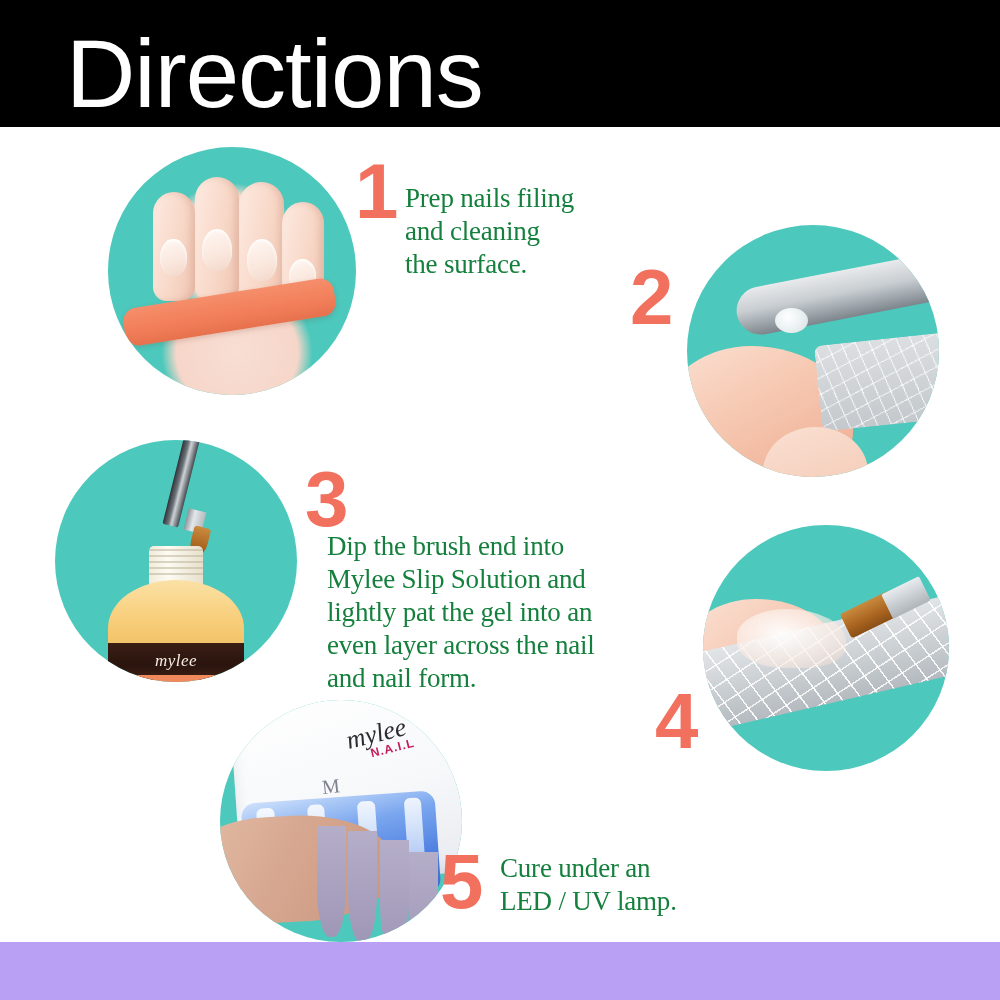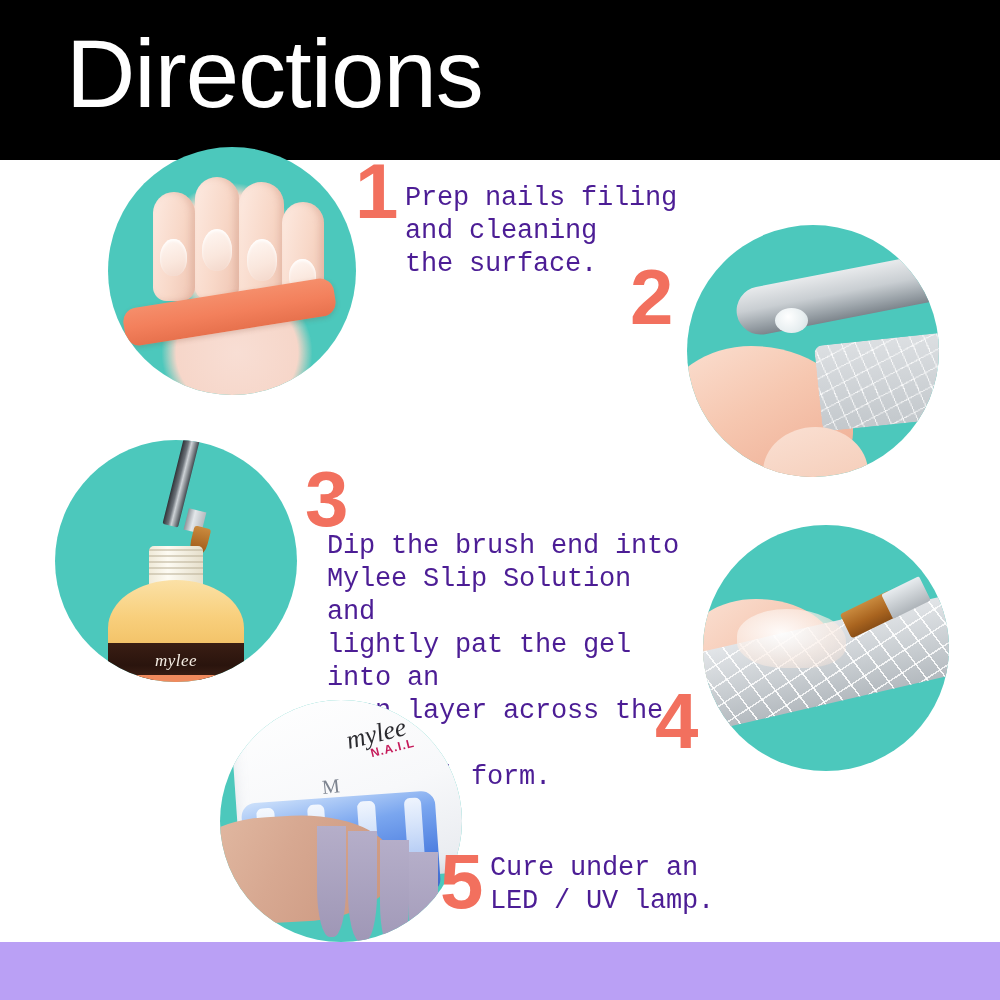--- a/index.html
+++ b/index.html
@@ -17,21 +17,21 @@
     background: #ffffff;
     overflow: hidden;
   }
 
   
   .header-band {
     position: absolute;
     left: 0;
     top: 0;
     width: 1000px;
-    height: 160px;
+    height: 127px;
     background: #000000;
   }
   .header-title {
     position: absolute;
     left: 66px;
     top: 22px;
     font-family: "Liberation Sans", sans-serif;
     font-size: 96px;
     line-height: 104px;
     font-weight: 300;
@@ -69,24 +69,24 @@
     font-weight: bold;
     color: #f2705e;
     line-height: 1;
     font-size: 78px;
     letter-spacing: -2px;
   }
 
   
   .step-text {
     position: absolute;
-    font-family: Liberation Mono, monospace;
+    font-family: Liberation Serif, serif;
     font-size: 27px;
     line-height: 33px;
-    color: #4c1d95;
+    color: #15803d;
     white-space: pre-line;
     letter-spacing: -0.2px;
   }
 
   
 
   
   .c1-hand {
     position: absolute;
     left: 6%;
@@ -473,18 +473,18 @@
         <div class="c5-tube" style="left:84%;"></div>
       </div>
       <div class="c5-hand"></div>
       <div class="c5-finger" style="left:40%; top:52%;"></div>
       <div class="c5-finger" style="left:53%; top:54%;"></div>
       <div class="c5-finger" style="left:66%; top:58%;"></div>
       <div class="c5-finger" style="left:78%; top:63%;"></div>
     </div>
   </div>
   <div class="step-number" style="left:440px; top:842px;">5</div>
-  <div class="step-text" style="left:490px; top:852px; width:300px;">Cure under an
+  <div class="step-text" style="left:500px; top:852px; width:300px;">Cure under an
 LED / UV lamp.</div>
 
   <div class="footer-band"></div>
 
 </div>
 
 </body></html>

